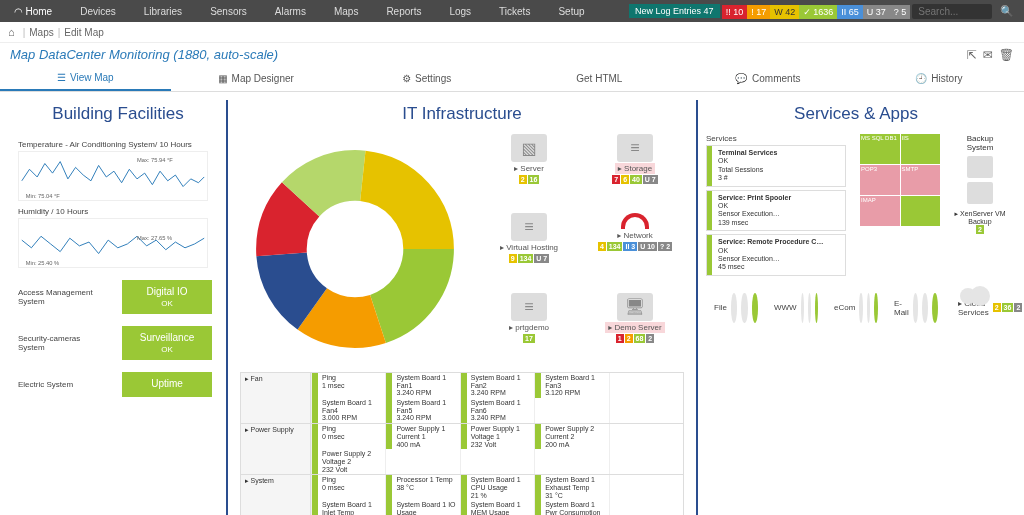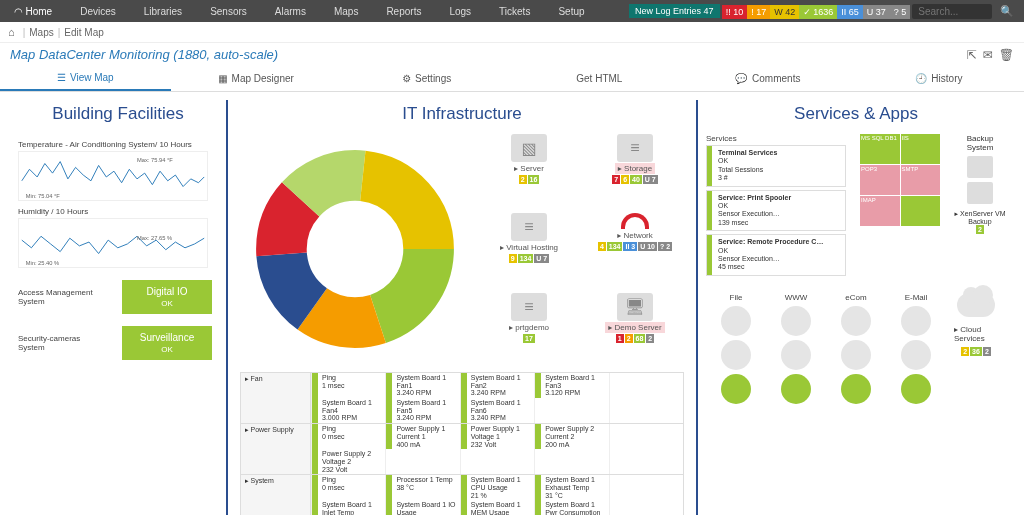--- a/index.html
+++ b/index.html
@@ -70,21 +70,21 @@
 .svc-hdr{font-size:8px;color:#444;margin-bottom:2px}
 .svc-item{border:1px solid #ddd;padding:3px 4px;font-size:7px;margin-bottom:3px;position:relative}
 .svc-item .bar{position:absolute;left:0;top:0;width:5px;height:100%;background:#9ac836}
 .svc-item .txt{margin-left:7px;line-height:1.2}
 .svc-heatmap{width:80px;display:grid;grid-template-columns:1fr 1fr;grid-auto-rows:30px;gap:1px;font-size:6px}
 .hm{display:flex;align-items:flex-start;justify-content:flex-start;color:#fff;padding:1px;overflow:hidden}
 .backup-col{flex:1;font-size:8px;text-align:center}
 .backup-col .hdr{margin-bottom:4px}
 .backup-icon{width:26px;height:22px;background:#ddd;margin:0 auto 4px;border-radius:2px}
 .traffic-row{display:flex;justify-content:space-around;margin-top:14px;font-size:8px;color:#444}
-.traffic-col{display:flex;flex-direction:column;align-items:center;gap:4px;width:44px}
+.traffic-col{display:flex;flex-direction:row;align-items:center;gap:4px;width:44px}
 .light{width:30px;height:30px;border-radius:50%}
 .light.off{background:#e5e5e5}
 .light.on{background:#9ac836}
 .cloud-icon{width:38px;height:24px;background:#e5e5e5;border-radius:14px;position:relative;margin-bottom:4px}
 .cloud-icon::before{content:"";position:absolute;width:16px;height:16px;background:#e5e5e5;border-radius:50%;top:-6px;left:6px}
 .cloud-icon::after{content:"";position:absolute;width:20px;height:20px;background:#e5e5e5;border-radius:50%;top:-8px;left:16px}
 </style>
 </head>
 <body>
 
@@ -158,20 +158,24 @@
 
     <div id="facility-rows">
         <div class="facility-row">
           <div class="facility-label">Access Management System</div>
           <div class="facility-badge">Digital IO<span class="small">OK</span></div>
         </div>
         <div class="facility-row">
           <div class="facility-label">Security-cameras System</div>
           <div class="facility-badge">Surveillance<span class="small">OK</span></div>
         </div>
+        <div class="facility-row">
+          <div class="facility-label">Electric System</div>
+          <div class="facility-badge">Uptime<span class="small"></span></div>
+        </div>
       </div>
   </div>
 
   <div class="col col2">
     <div class="section-title">IT Infrastructure</div>
     <div class="infra-top">
       <svg class="donut-wrap" viewBox="0 0 100 100">
         <circle cx="50" cy="50" r="32" fill="none" stroke="#9ac836" stroke-width="22" stroke-dasharray="40 200" stroke-dashoffset="0"></circle>
         <circle cx="50" cy="50" r="32" fill="none" stroke="#f59c00" stroke-width="22" stroke-dasharray="30 200" stroke-dashoffset="-40"></circle>
         <circle cx="50" cy="50" r="32" fill="none" stroke="#2a4d8f" stroke-width="22" stroke-dasharray="28 200" stroke-dashoffset="-70"></circle>

